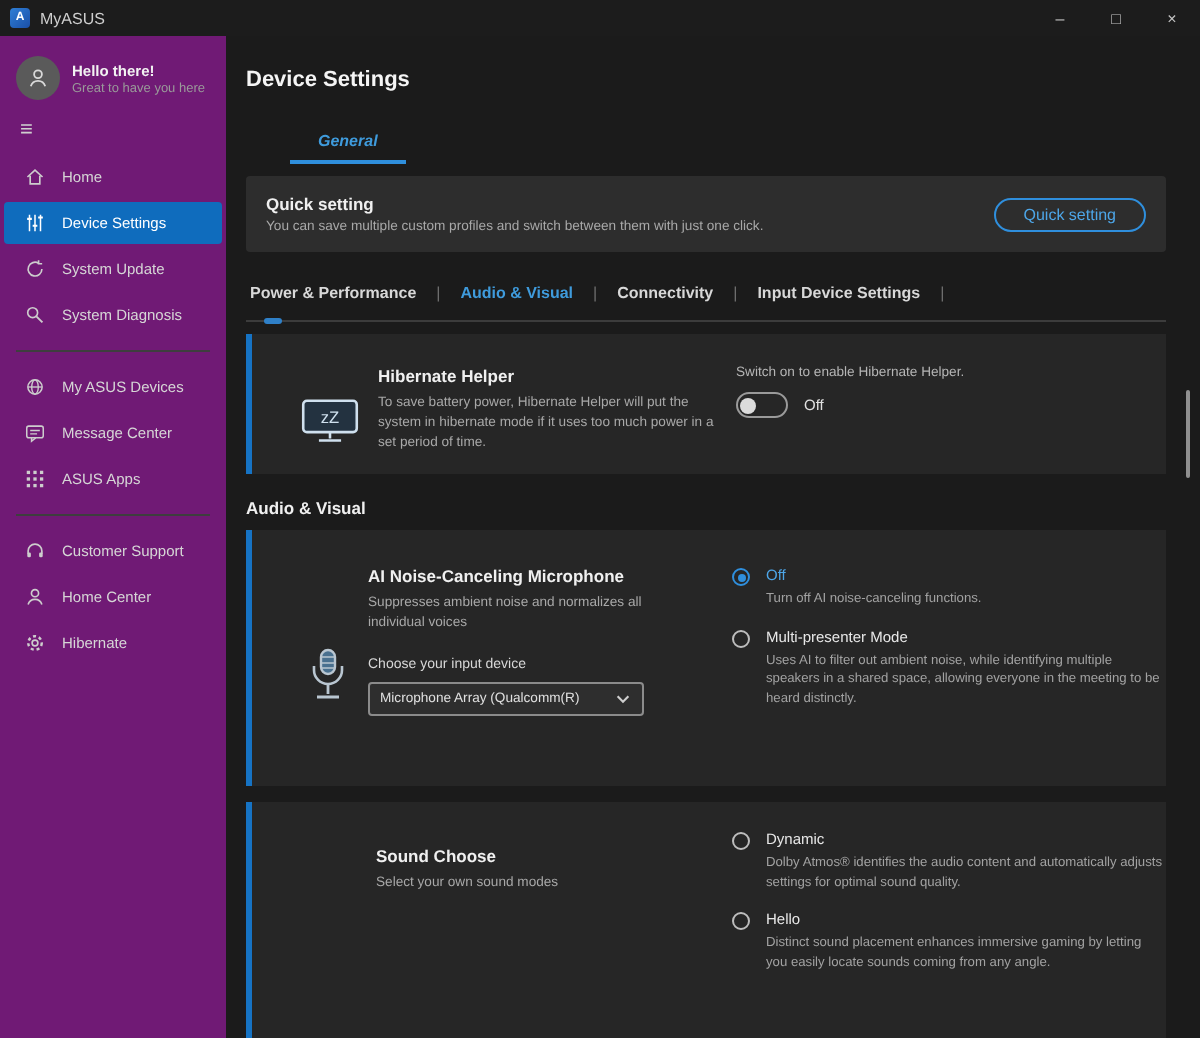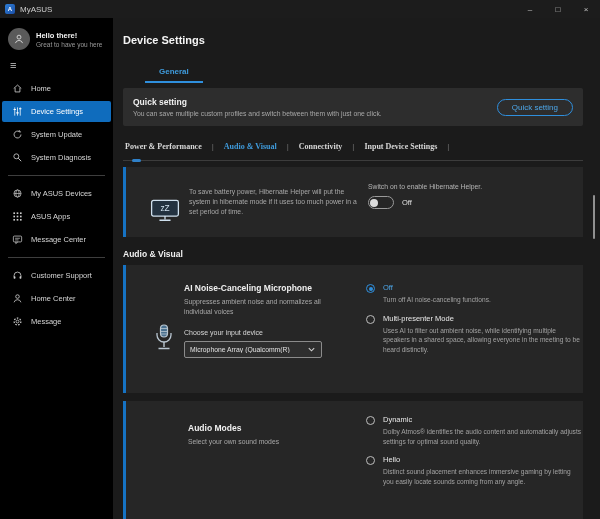--- a/index.html
+++ b/index.html
@@ -11,46 +11,46 @@
   .titlebar { height:18px; background:#1c1c1c; display:flex; align-items:center; padding-left:5px; }
   .app-icon { width:10px; height:10px; border-radius:2px; background:linear-gradient(135deg,#2f7fd6,#1b4fa8); display:inline-flex; align-items:center; justify-content:center; font-size:6px; color:#fff; font-weight:bold; }
   .app-title { font-size:8px; color:#cfcfcf; margin-left:5px; }
   .tb-spacer { flex:1; }
   .win-btn { width:28px; height:18px; display:flex; align-items:center; justify-content:center; font-size:8px; color:#c3c3c3; }
 
   
   .layout { display:flex; height:501px; }
 
   
-  .sidebar { width:113px; background:#000000; flex-shrink:0; display:flex; flex-direction:column; padding-top:10px; }
+  .sidebar { width:113px; background:#701a75; flex-shrink:0; display:flex; flex-direction:column; padding-top:10px; }
   .user { display:flex; align-items:center; gap:6px; padding:0 8px 8px 8px; }
   .avatar { width:22px; height:22px; border-radius:50%; background:#5a5a5a; display:flex; align-items:center; justify-content:center; flex-shrink:0; }
   .greet-title { font-size:7.5px; font-weight:bold; color:#f2f2f2; }
   .greet-sub { font-size:6.5px; color:#9a9a9a; margin-top:1px; }
   .hamburger { font-size:11px; color:#cfcfcf; padding:2px 10px 6px 10px; line-height:1; }
   .nav-item { display:flex; align-items:center; gap:8px; height:21px; padding-left:10px; font-size:7.5px; color:#d6d6d6; margin:1px 2px; border-radius:2px; cursor:default; }
   .nav-item svg { flex-shrink:0; }
   .nav-item.active { background:#0f6cbd; color:#ffffff; }
   .side-divider { height:1px; background:#3e3e3e; margin:6px 8px; }
   .side-flex { flex:1; }
 
   
   .main { flex:1; background:#1b1b1b; position:relative; overflow:hidden; }
   .page-title { font-size:11px; font-weight:bold; color:#f5f5f5; margin:16px 0 0 10px; }
   .tab-bar { margin:14px 0 0 32px; display:inline-block; }
-  .tab-general { font-size:8px; font-weight:bold; color:#3f9bdc; padding:0 14px 5px 14px; border-bottom:2px solid #2f8fdd; }
+  .tab-general { font-size:8px; font-weight:bold; color:#3f9bdc; padding:0 14px 5px 14px; border-bottom:2px solid #2f8fdd;font-style:italic; }
 
   .quick-card { margin:10px 17px 0 10px; height:38px; background:#2d2d2d; border-radius:2px; padding:6px 10px; display:flex; align-items:center; }
   .quick-text { flex:1; }
   .quick-title { font-size:8.5px; font-weight:bold; color:#f0f0f0; }
   .quick-desc { font-size:6.8px; color:#a8a8a8; margin-top:3px; }
   .quick-btn { border:1px solid #2f8fdd; color:#4da6e8; font-size:8px; border-radius:10px; padding:3px 14px; background:transparent; font-family:"Liberation Sans",sans-serif; }
 
   .sub-tabs { display:flex; align-items:center; margin:16px 0 0 10px; font-size:8px; font-weight:bold; color:#d8d8d8; }
-  .sub-tab { padding:0 2px;font-family:Liberation Serif, serif; }
+  .sub-tab { padding:0 2px; }
   .sub-tab.active { color:#3f9bdc; }
   .tab-sep { color:#6f6f6f; margin:0 8px; font-weight:normal; }
   .h-track { position:relative; height:1px; background:#3c3c3c; margin:9px 17px 0 10px; }
   .h-thumb { position:absolute; left:9px; top:-1px; width:9px; height:3px; background:#2f80c8; border-radius:2px; }
 
   
   .scroll-area { margin-top:6px; }
   .card { background:#262626; border-left:3px solid #1673c4; margin:0 17px 0 10px; position:relative; }
   .card + .card { margin-top:8px; }
 
@@ -159,42 +159,42 @@
       <div class="nav-item">
         <svg width="11" height="11" viewBox="0 0 16 16">
             <circle cx="8" cy="8" r="5.2" fill="none" stroke="#cdcdcd" stroke-width="1.1"></circle>
             <ellipse cx="8" cy="8" rx="2.4" ry="5.2" fill="none" stroke="#cdcdcd" stroke-width="1"></ellipse>
             <path d="M3 8 H13" stroke="#cdcdcd" stroke-width="1"></path>
           </svg>
         <span>My ASUS Devices</span>
       </div>
       <div class="nav-item">
         <svg width="11" height="11" viewBox="0 0 16 16">
+            <rect x="2" y="3" width="12" height="8.5" rx="1.5" fill="none" stroke="#cdcdcd" stroke-width="1.1"></rect>
+            <path d="M5.5 11.5 L5.5 14 L8.5 11.5" fill="none" stroke="#cdcdcd" stroke-width="1.1"></path>
+            <path d="M4.5 6.2 H11.5 M4.5 8.6 H9.5" stroke="#cdcdcd" stroke-width="1"></path>
+          </svg>
+        <span>Message Center</span>
+      </div>
+      <div class="nav-item">
+        <svg width="11" height="11" viewBox="0 0 16 16">
             <g fill="#cdcdcd">
               <rect x="2" y="2" width="2.4" height="2.4"></rect>
               <rect x="6.8" y="2" width="2.4" height="2.4"></rect>
               <rect x="11.6" y="2" width="2.4" height="2.4"></rect>
               <rect x="2" y="6.8" width="2.4" height="2.4"></rect>
               <rect x="6.8" y="6.8" width="2.4" height="2.4"></rect>
               <rect x="11.6" y="6.8" width="2.4" height="2.4"></rect>
               <rect x="2" y="11.6" width="2.4" height="2.4"></rect>
               <rect x="6.8" y="11.6" width="2.4" height="2.4"></rect>
               <rect x="11.6" y="11.6" width="2.4" height="2.4"></rect>
             </g>
           </svg>
         <span>ASUS Apps</span>
       </div>
-      <div class="nav-item">
-        <svg width="11" height="11" viewBox="0 0 16 16">
-            <rect x="2" y="3" width="12" height="8.5" rx="1.5" fill="none" stroke="#cdcdcd" stroke-width="1.1"></rect>
-            <path d="M5.5 11.5 L5.5 14 L8.5 11.5" fill="none" stroke="#cdcdcd" stroke-width="1.1"></path>
-            <path d="M4.5 6.2 H11.5 M4.5 8.6 H9.5" stroke="#cdcdcd" stroke-width="1"></path>
-          </svg>
-        <span>Message Center</span>
-      </div>
 
       <div class="side-divider"></div>
 
       <div class="nav-item">
         <svg width="11" height="11" viewBox="0 0 16 16">
             <path d="M3 10 V8 A5 5 0 0 1 13 8 V10" fill="none" stroke="#cdcdcd" stroke-width="1.2"></path>
             <rect x="2.4" y="9" width="2.6" height="3.6" rx="1" fill="#cdcdcd"></rect>
             <rect x="11" y="9" width="2.6" height="3.6" rx="1" fill="#cdcdcd"></rect>
           </svg>
         <span>Customer Support</span>
@@ -204,21 +204,21 @@
             <circle cx="8" cy="5.2" r="2.6" fill="none" stroke="#cdcdcd" stroke-width="1.2"></circle>
             <path d="M3 13.5 A5.2 5.2 0 0 1 13 13.5" fill="none" stroke="#cdcdcd" stroke-width="1.2"></path>
           </svg>
         <span>Home Center</span>
       </div>
       <div class="nav-item">
         <svg width="11" height="11" viewBox="0 0 16 16">
             <circle cx="8" cy="8" r="2.1" fill="none" stroke="#cdcdcd" stroke-width="1.2"></circle>
             <circle cx="8" cy="8" r="4.9" fill="none" stroke="#cdcdcd" stroke-width="1.8" stroke-dasharray="2.2 2.1"></circle>
           </svg>
-        <span>Message</span>
+        <span>Hibernate</span>
       </div>
 
       <div class="side-flex"></div>
     </div>
 
     <div class="main">
       <div class="page-title">Device Settings</div>
 
       <div class="tab-bar">
         <span class="tab-general">General</span>
@@ -252,20 +252,21 @@
         <div class="card hib-card">
           <div class="hib-left">
             <span class="hib-icon">
               <svg width="30" height="24" viewBox="0 0 32 26">
                   <rect x="1.5" y="1.5" width="29" height="17" rx="2" fill="#233240" stroke="#cfe0ee" stroke-width="1.4"></rect>
                   <text x="16" y="13.5" text-anchor="middle" font-size="9" fill="#cfe0ee" font-family="Liberation Sans, sans-serif">zZ</text>
                   <path d="M16 18.5 V22 M10 23 H22" stroke="#cfe0ee" stroke-width="1.4" fill="none"></path>
                 </svg>
             </span>
             <div>
+              <div class="card-title">Hibernate Helper</div>
               <div class="card-desc" style="width:172px;">To save battery power, Hibernate Helper will put the system in hibernate mode if it uses too much power in a set period of time.</div>
             </div>
           </div>
           <div class="hib-right">
             <div class="switch-hint">Switch on to enable Hibernate Helper.</div>
             <div class="switch-row">
               <span class="switch">
                   <span class="knob"></span>
                 </span>
               <span class="switch-state">Off</span>
@@ -308,21 +309,21 @@
               <div>
                 <div class="radio-label">Multi-presenter Mode</div>
                 <div class="radio-desc">Uses AI to filter out ambient noise, while identifying multiple speakers in a shared space, allowing everyone in the meeting to be heard distinctly.</div>
               </div>
             </div>
           </div>
         </div>
 
         <div class="card snd-card">
           <div class="snd-left">
-            <div class="card-title">Audio Modes</div>
+            <div class="card-title">Sound Choose</div>
             <div class="card-desc">Select your own sound modes</div>
           </div>
           <div class="radio-col">
             <div class="radio-item">
               <span class="radio"></span>
               <div>
                 <div class="radio-label">Dynamic</div>
                 <div class="radio-desc">Dolby Atmos® identifies the audio content and automatically adjusts settings for optimal sound quality.</div>
               </div>
             </div>

